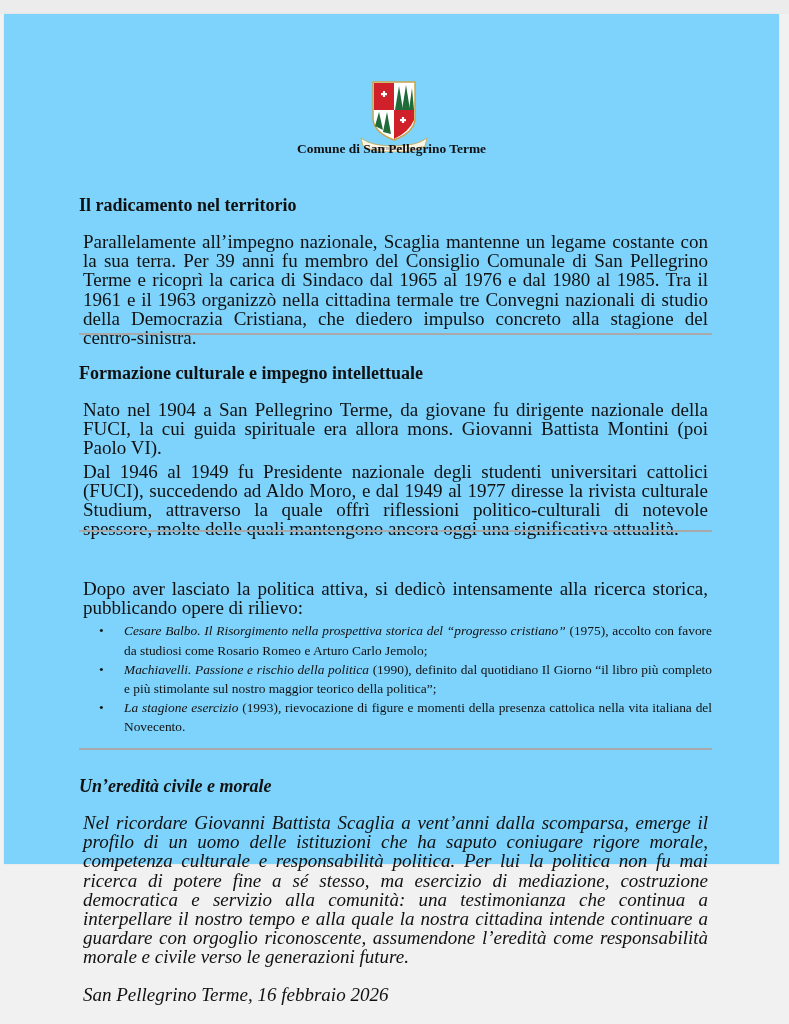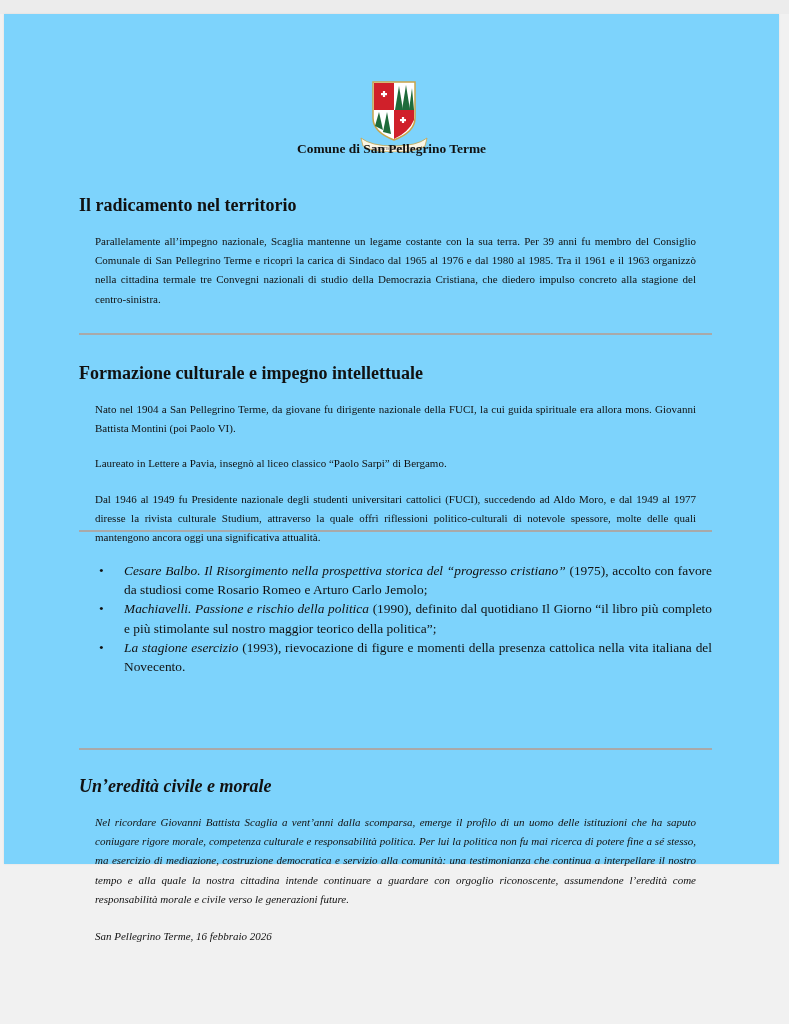--- a/index.html
+++ b/index.html
@@ -23,21 +23,21 @@
     }
     .org-title {
       position: absolute; left: 0; width: 775px; top: 127px;
       text-align: center; font-weight: bold; font-size: 13.4px;
     }
     .section { position: absolute; left: 75px; width: 633px; }
     .section h2 {
       margin: 0; font-size: 18px; font-weight: bold; line-height: 18px;
     }
     .section p {
-      margin: 16px; font-size: 11px; line-height: 19.2px; text-align: justify;
+      margin: 4px; font-size: 19px; line-height: 19.2px; text-align: justify;
     }
     .section p.gap { margin-top: 18px; }
     .rule {
       position: absolute; left: 75px; width: 633px; height: 2px;
       background: #a9a9a9;
     }
     ul.works {
       list-style: none; margin: 0; padding: 0 0 0 45px;
       font-size: 13.4px; line-height: 19.2px;
     }
@@ -85,26 +85,26 @@
 
   <div class="section" style="top:182px;">
     <h2>Il radicamento nel territorio</h2>
     <p class="gap">Parallelamente all’impegno nazionale, Scaglia mantenne un legame costante con la sua terra. Per 39 anni fu membro del Consiglio Comunale di San Pellegrino Terme e ricoprì la carica di Sindaco dal 1965 al 1976 e dal 1980 al 1985. Tra il 1961 e il 1963 organizzò nella cittadina termale tre Convegni nazionali di studio della Democrazia Cristiana, che diedero impulso concreto alla stagione del centro-sinistra.</p>
   </div>
   <div class="rule" style="top:319px;"></div>
 
   <div class="section" style="top:350px;">
     <h2>Formazione culturale e impegno intellettuale</h2>
     <p class="gap">Nato nel 1904 a San Pellegrino Terme, da giovane fu dirigente nazionale della FUCI, la cui guida spirituale era allora mons. Giovanni Battista Montini (poi Paolo VI).</p>
-    <p>Laureato in Lettere a Pavia, insegnò al liceo classico “Paolo Sarpi” di Bergamo.</p>
     <p>Dal 1946 al 1949 fu Presidente nazionale degli studenti universitari cattolici (FUCI), succedendo ad Aldo Moro, e dal 1949 al 1977 diresse la rivista culturale Studium, attraverso la quale offrì riflessioni politico-culturali di notevole spessore, molte delle quali mantengono ancora oggi una significativa attualità.</p>
   </div>
   <div class="rule" style="top:516px;"></div>
 
   <div class="section" style="top:547px;">
+    <p class="gap">Dopo aver lasciato la politica attiva, si dedicò intensamente alla ricerca storica, pubblicando opere di rilievo:</p>
     <ul class="works">
       <li>
         <span class="bullet">•</span><i>Cesare Balbo. Il Risorgimento nella prospettiva storica del “progresso cristiano”</i><span> (1975), accolto con favore da studiosi come Rosario Romeo e Arturo Carlo Jemolo;</span>
       </li>
       <li>
         <span class="bullet">•</span><i>Machiavelli. Passione e rischio della politica</i><span> (1990), definito dal quotidiano Il Giorno “il libro più completo e più stimolante sul nostro maggior teorico della politica”;</span>
       </li>
       <li>
         <span class="bullet">•</span><i>La stagione esercizio</i><span> (1993), rievocazione di figure e momenti della presenza cattolica nella vita italiana del Novecento.</span>
       </li>

